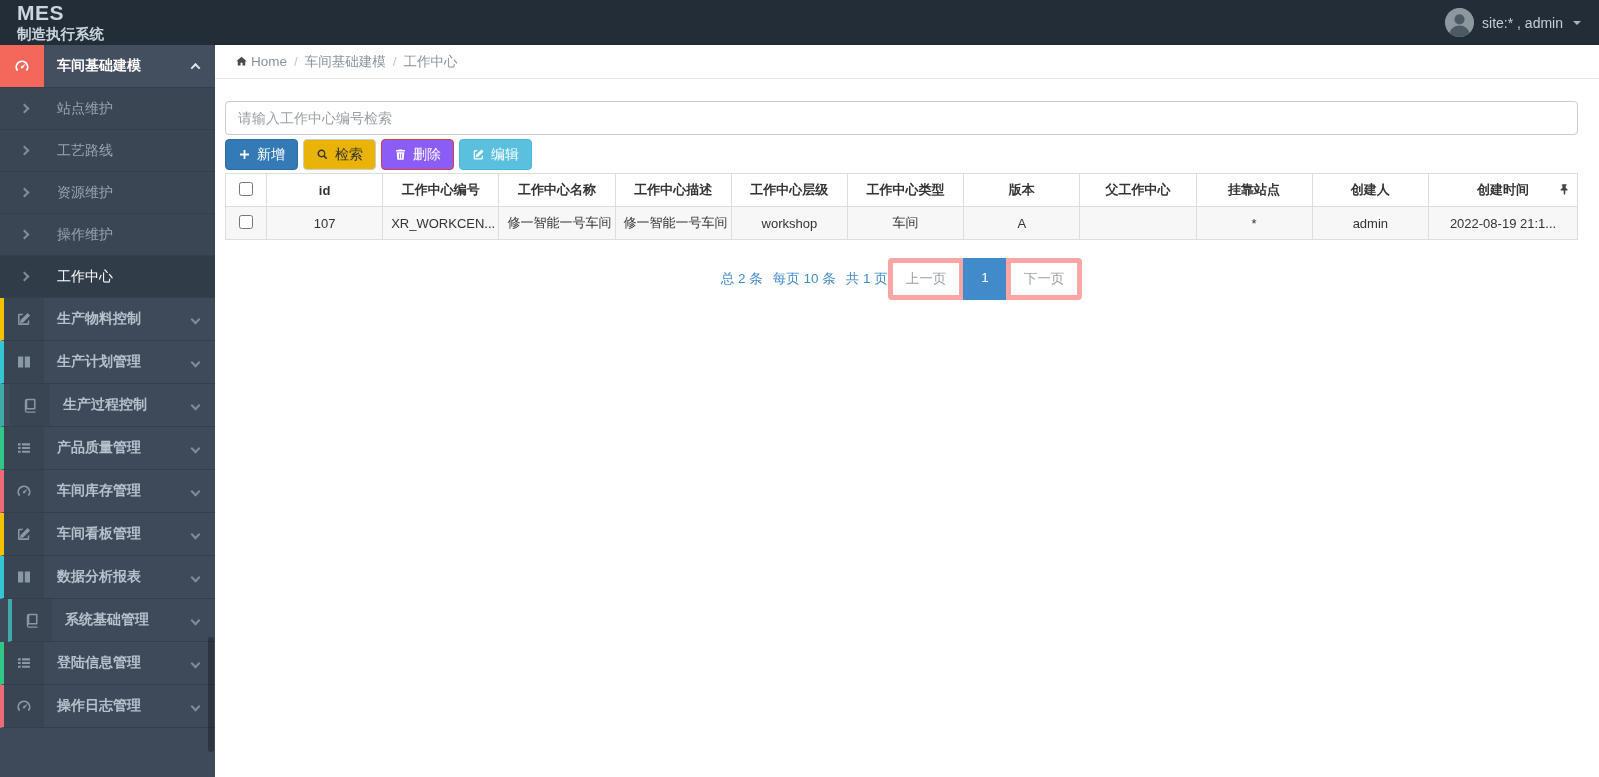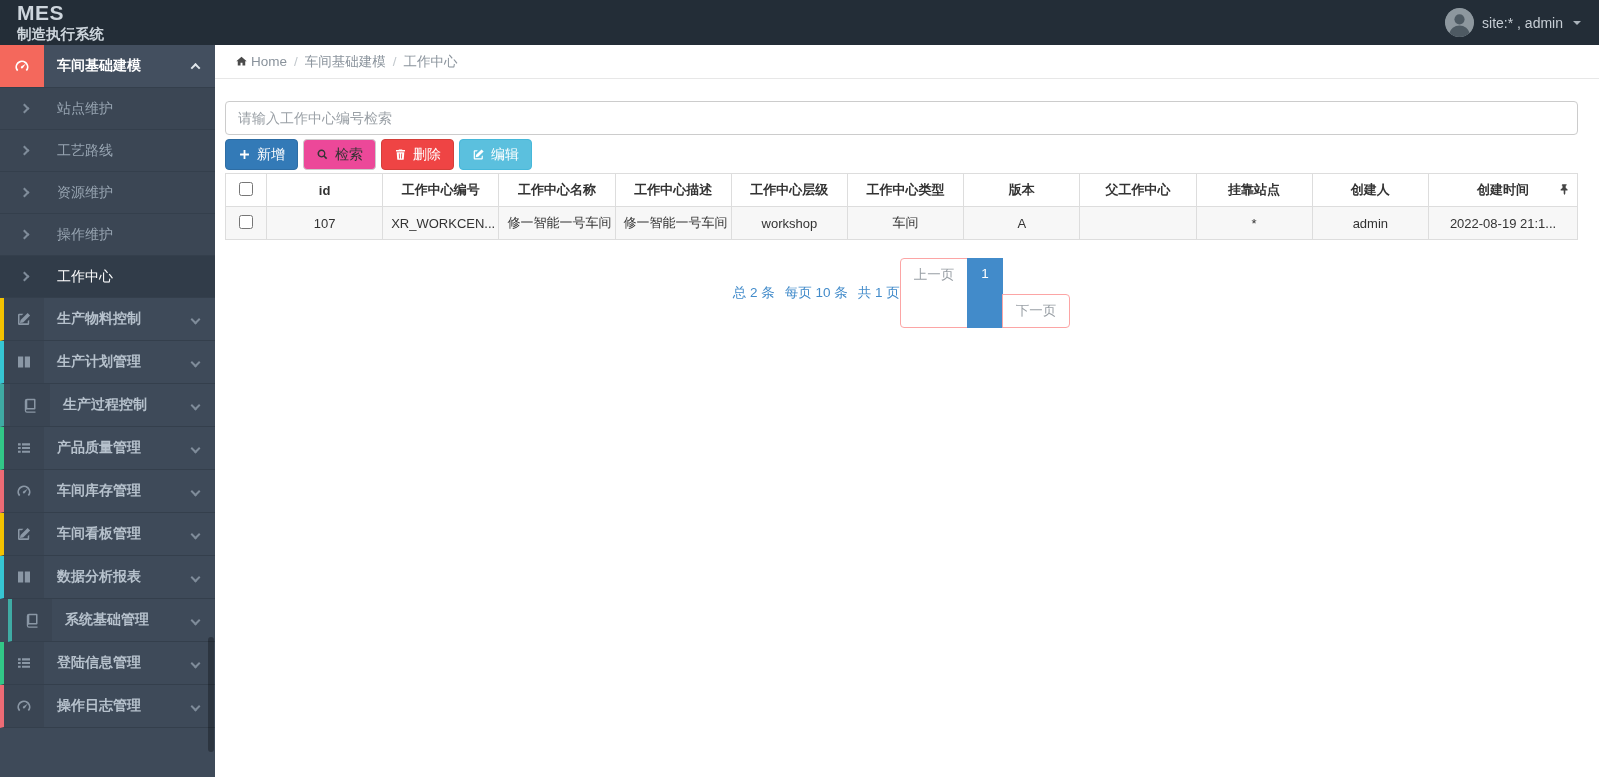--- a/index.html
+++ b/index.html
@@ -66,23 +66,23 @@
   th, td { border:1px solid #ddd; height:33px; padding:0 8px; font-size:13px; text-align:center; white-space:nowrap; overflow:hidden; vertical-align:middle; }
   th { font-weight:bold; color:#333; position:relative; }
   tbody tr:nth-child(odd) td { background:#f7f7f7; }
   .pin { position:absolute; right:6px; top:9px; width:13px; height:13px; color:#444; cursor:pointer; }
   input[type="checkbox"] { width:14px; height:14px; cursor:pointer; }
 
   
   .pager-row { margin-top:18px; display:flex; align-items:center; justify-content:center; }
   .pager-info { color:#428bca; font-size:13.5px; display:flex; gap:10px; }
   .pagination { display:inline-flex; }
-  .pagination .pg { padding:7px 13px; border:1px solid #fca5a5; background:#fff; color:#9aa0a6; font-size:13.5px; margin-left:-1px; cursor:pointer; }
+  .pagination .pg { padding:7px 13px; border:5px solid #fca5a5; background:#fff; color:#9aa0a6; font-size:13.5px; margin-left:-1px; cursor:pointer; }
   .pagination .pg:first-child { border-radius:4px 0 0 4px; margin-left:0; }
-  .pagination .pg:last-child { border-radius:0 4px 4px 0;margin-top:36px; }
+  .pagination .pg:last-child { border-radius:0 4px 4px 0; }
   .pagination .pg.active { background:#428bca; border-color:#428bca; color:#fff; }
 </style>
 </head>
 <body>
 
 <svg width="0" height="0" style="position:absolute">
   <defs>
     <symbol id="sym-gauge" viewBox="0 0 16 16">
       <path d="M8 2.5A6.5 6.5 0 0 0 3 13.2l1.3-1.1A4.8 4.8 0 1 1 11.7 12l1.3 1.1A6.5 6.5 0 0 0 8 2.5z"></path>
       <path d="M7.1 8.5a1.2 1.2 0 1 0 1.8 1.6l2.8-4.4z"></path>
@@ -300,27 +300,27 @@
     <div class="content">
       <input class="search-input" type="text" placeholder="请输入工作中心编号检索" style="">
 
       <div class="btn-row">
         <button class="btn btn-primary" style="background-color: rgb(51, 122, 183);">
           <svg fill="currentColor">
               <use href="#sym-plus"></use>
             </svg>
           <span>新增</span>
         </button>
-        <button class="btn btn-default" style="background-color: #ec4899;">
+        <button class="btn btn-default" style="background-color: #eab308;">
           <svg fill="currentColor">
               <use href="#sym-search"></use>
             </svg>
           <span>检索</span>
         </button>
-        <button class="btn btn-danger" style="background-color: #ef4444;">
+        <button class="btn btn-danger" style="background-color: #8b5cf6;">
           <svg fill="currentColor">
               <use href="#sym-trash"></use>
             </svg>
           <span>删除</span>
         </button>
         <button class="btn btn-info" style="background-color: rgb(91, 192, 222);">
           <svg fill="currentColor">
               <use href="#sym-edit"></use>
             </svg>
           <span>编辑</span>

